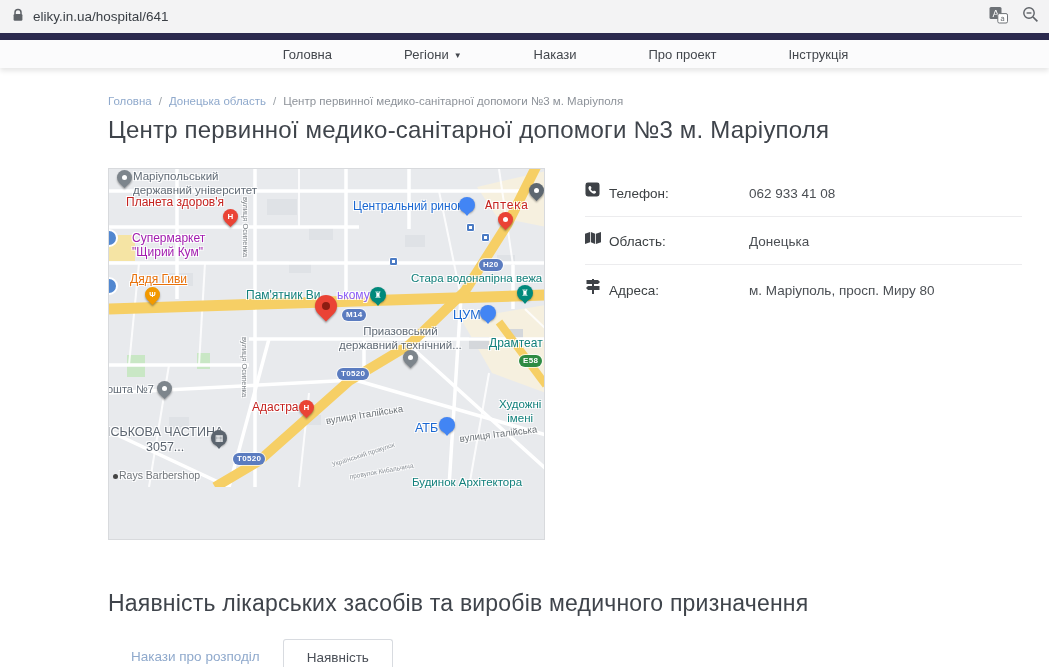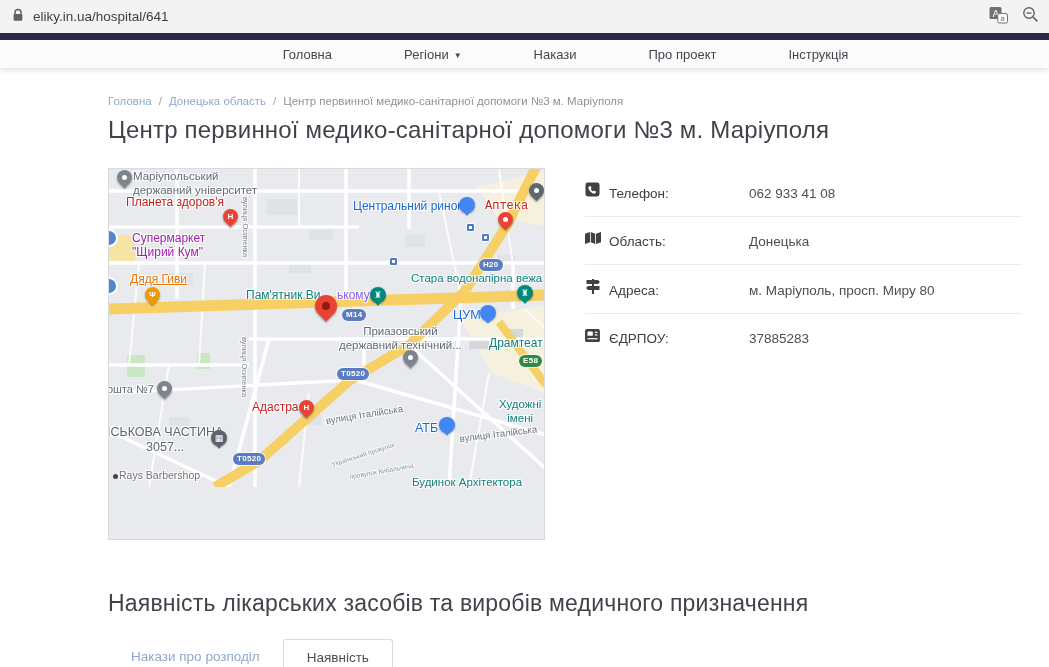--- a/index.html
+++ b/index.html
@@ -300,31 +300,20 @@
         </div>
         <div class="info-row">
           <span class="ic"><svg width="16" height="15" viewBox="0 0 16 15">
               <rect x="7" y="0" width="2" height="15" fill="#3e4247"></rect>
               <path d="M1.5 1 H13 L15 3 L13 5 H1.5Z" fill="#3e4247"></path>
               <path d="M14.5 7 H3 L1 9 L3 11 H14.5Z" fill="#3e4247"></path>
             </svg></span>
           <span class="lbl">Адреса:</span>
           <span class="val">м. Маріуполь, просп. Миру 80</span>
         </div>
-        <div class="info-row">
-          <span class="ic"><svg width="15" height="13" viewBox="0 0 16 14">
-              <rect x="0" y="0" width="16" height="14" rx="2" fill="#3e4247"></rect>
-              <rect x="2.6" y="2.8" width="5.8" height="4.6" rx="1" fill="#fff"></rect>
-              <rect x="10.4" y="3" width="3" height="1.3" fill="#fff"></rect>
-              <rect x="10.4" y="5.8" width="3" height="1.3" fill="#fff"></rect>
-              <rect x="2.6" y="9.8" width="10.8" height="1.3" fill="#fff"></rect>
-            </svg></span>
-          <span class="lbl">ЄДРПОУ:</span>
-          <span class="val">37885283</span>
-        </div>
       </div>
   </div>
 
   <h2 class="section-title">Наявність лікарських засобів та виробів медичного призначення</h2>
 
   <div class="tabs">
       <div class="tab">Накази про розподіл</div>
       <div class="tab active">Наявність</div>
     </div>
 

